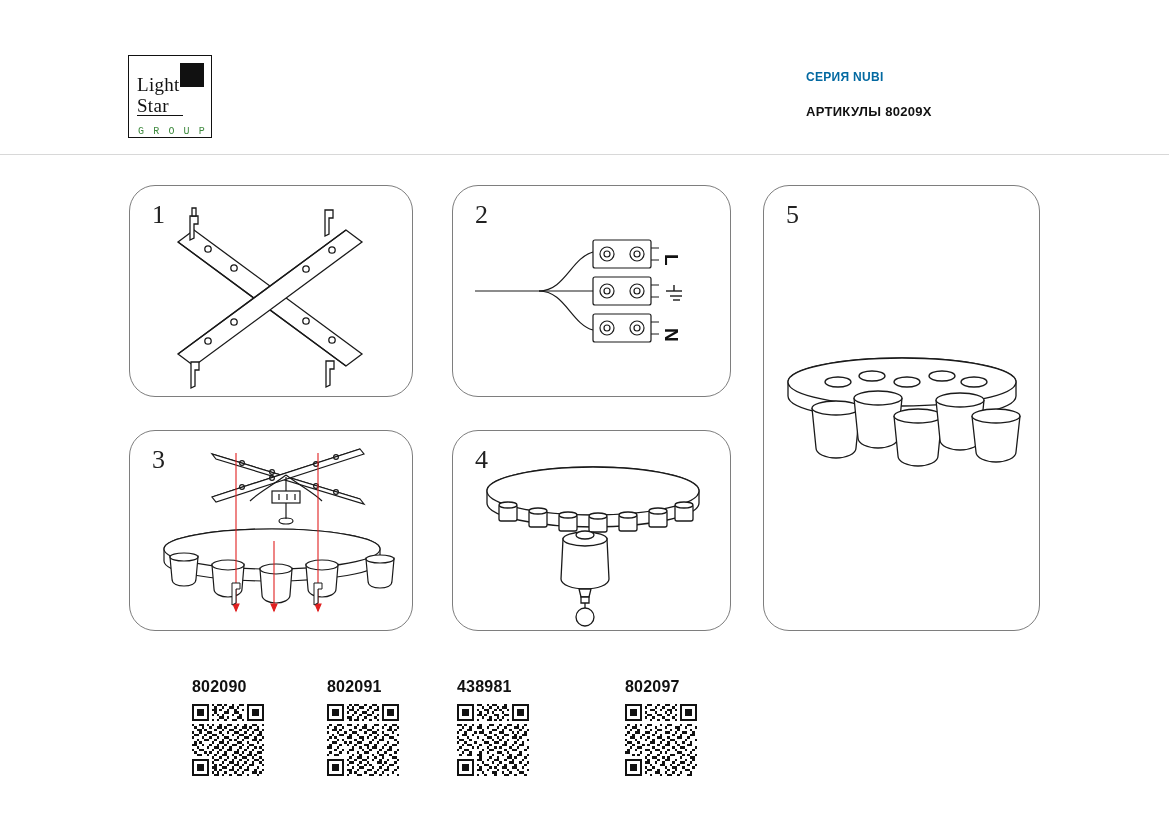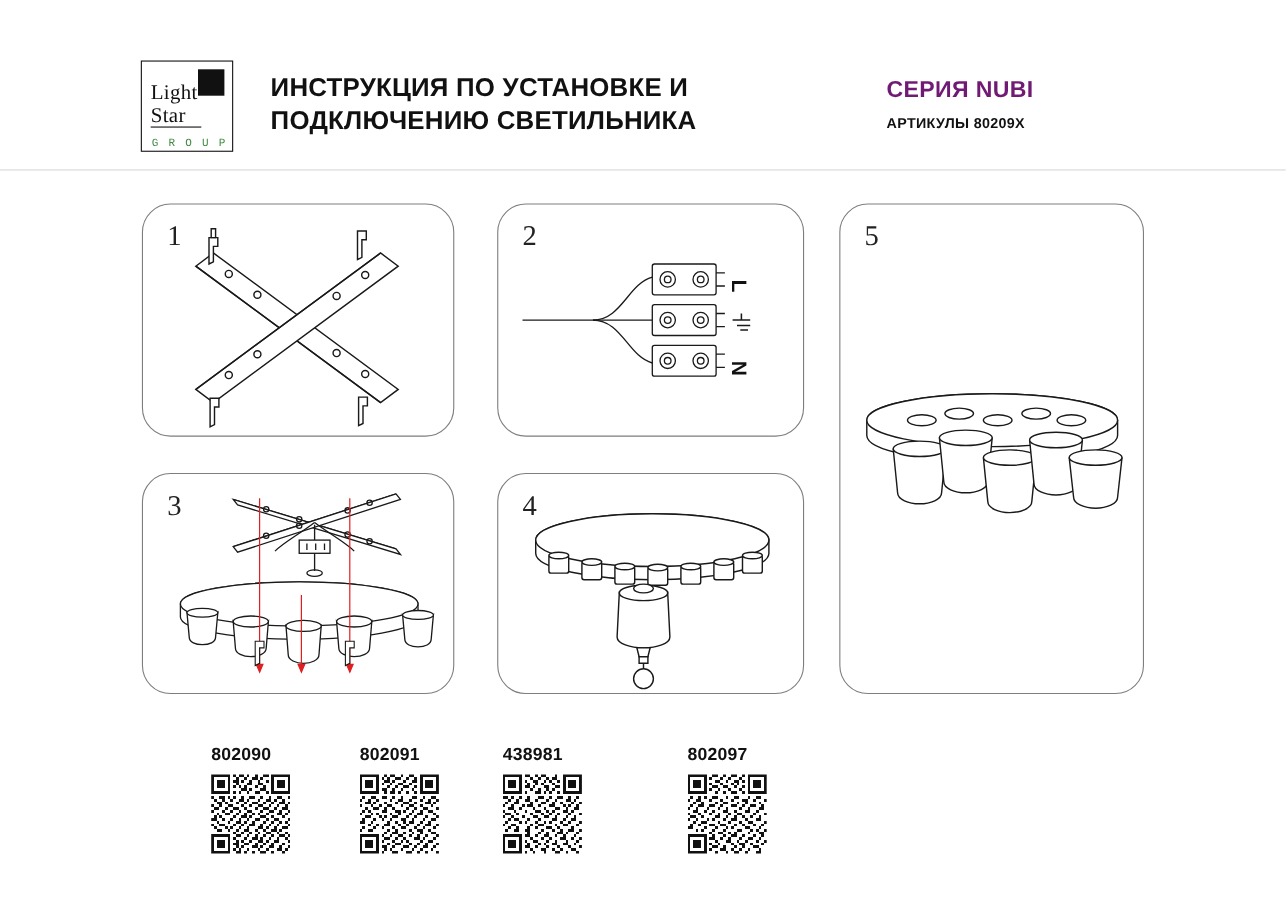--- a/index.html
+++ b/index.html
@@ -73,24 +73,24 @@
     font-size: 23.5px;
     font-weight: bold;
     line-height: 30px;
     letter-spacing: .2px;
     color: #111;
   }
   .series {
     position: absolute;
     left: 806px;
     top: 70px;
-    font-size: 21px;
+    font-size: 12px;
     font-weight: bold;
     letter-spacing: .3px;
-    color: #701a75;
+    color: #0369a1;
   }
   .article {
     position: absolute;
     left: 806px;
     top: 104px;
     font-size: 13px;
     font-weight: bold;
     letter-spacing: .3px;
     color: #111;
   }
@@ -150,21 +150,20 @@
   <div class="logo-box">
     <div class="logo-text">
       <div>Light</div>
       <div>Star</div>
     </div>
     <div class="logo-square"></div>
     <div class="logo-underline"></div>
     <div class="logo-group">G R O U P</div>
   </div>
 
-  <div class="main-title">ИНСТРУКЦИЯ ПО УСТАНОВКЕ И ПОДКЛЮЧЕНИЮ СВЕТИЛЬНИКА</div>
   <div class="series">СЕРИЯ NUBI</div>
   <div class="article">АРТИКУЛЫ 80209X</div>
   <div class="header-rule"></div>
 
   <div class="panel" id="panel1">
     <div class="panel-num">1</div>
     <svg width="284" height="212" viewBox="0 0 284 212">
       <g stroke="#1a1a1a" stroke-width="1.3" fill="none">
 
         <g>

